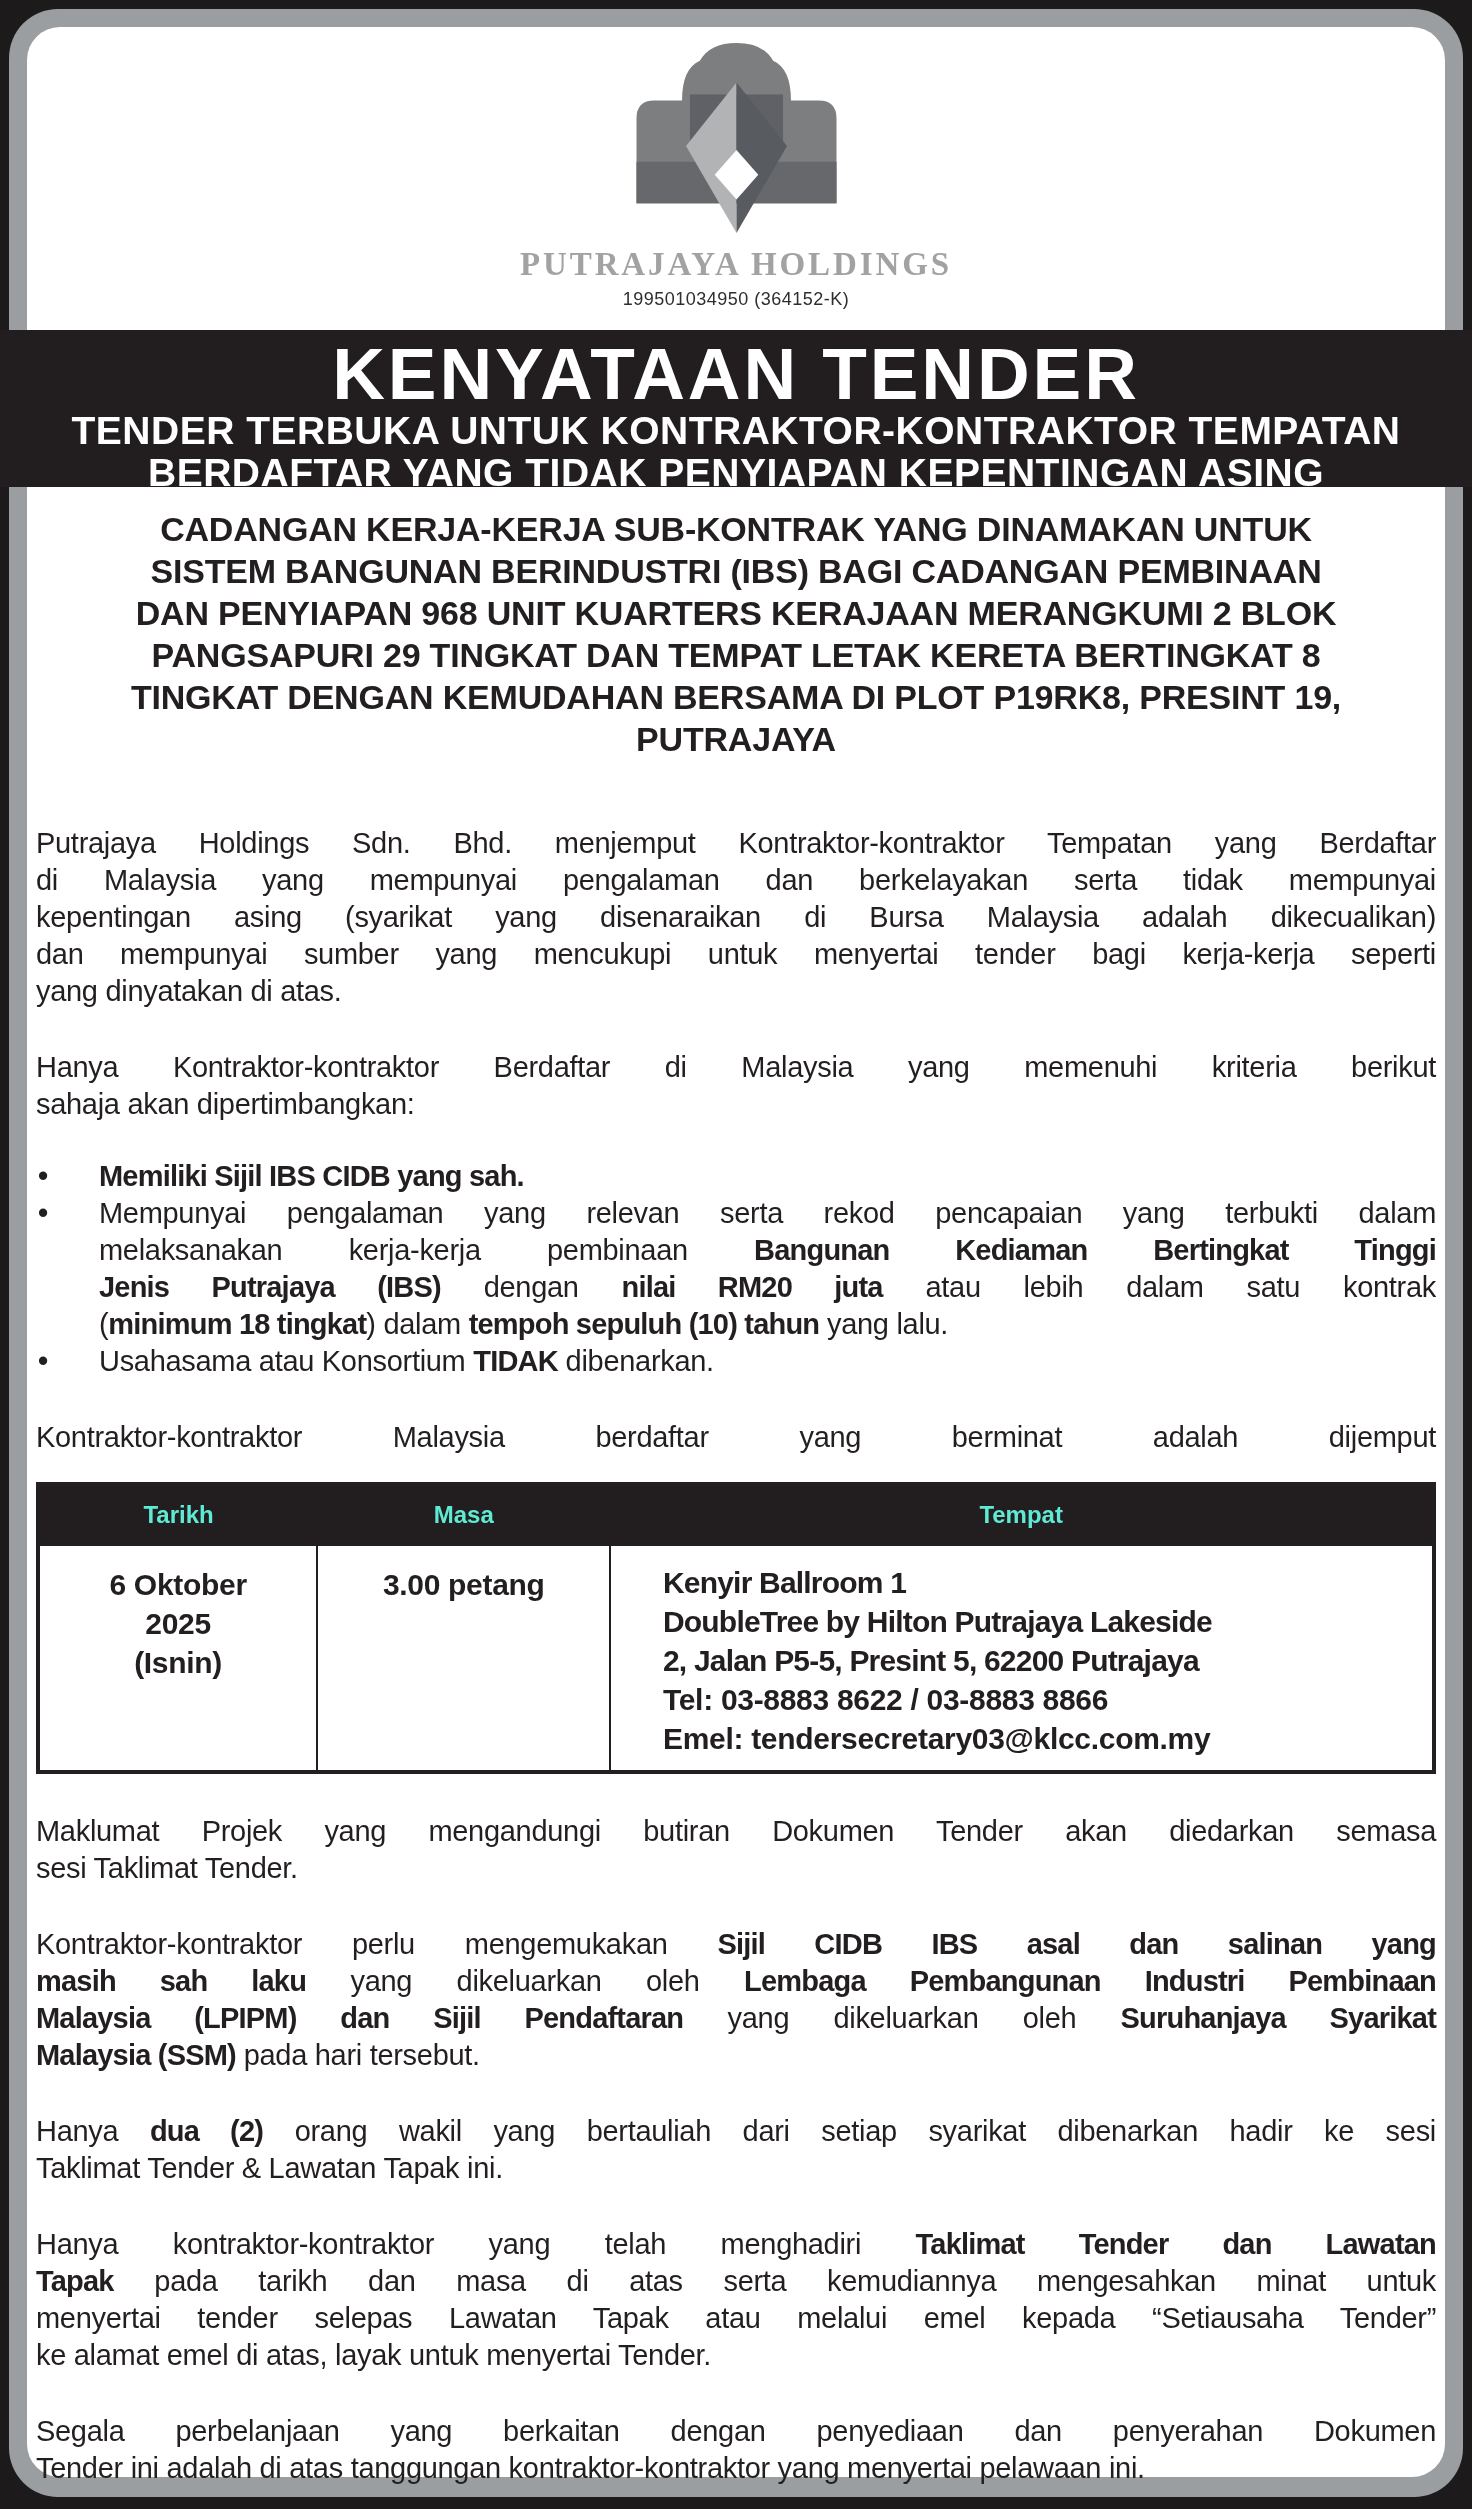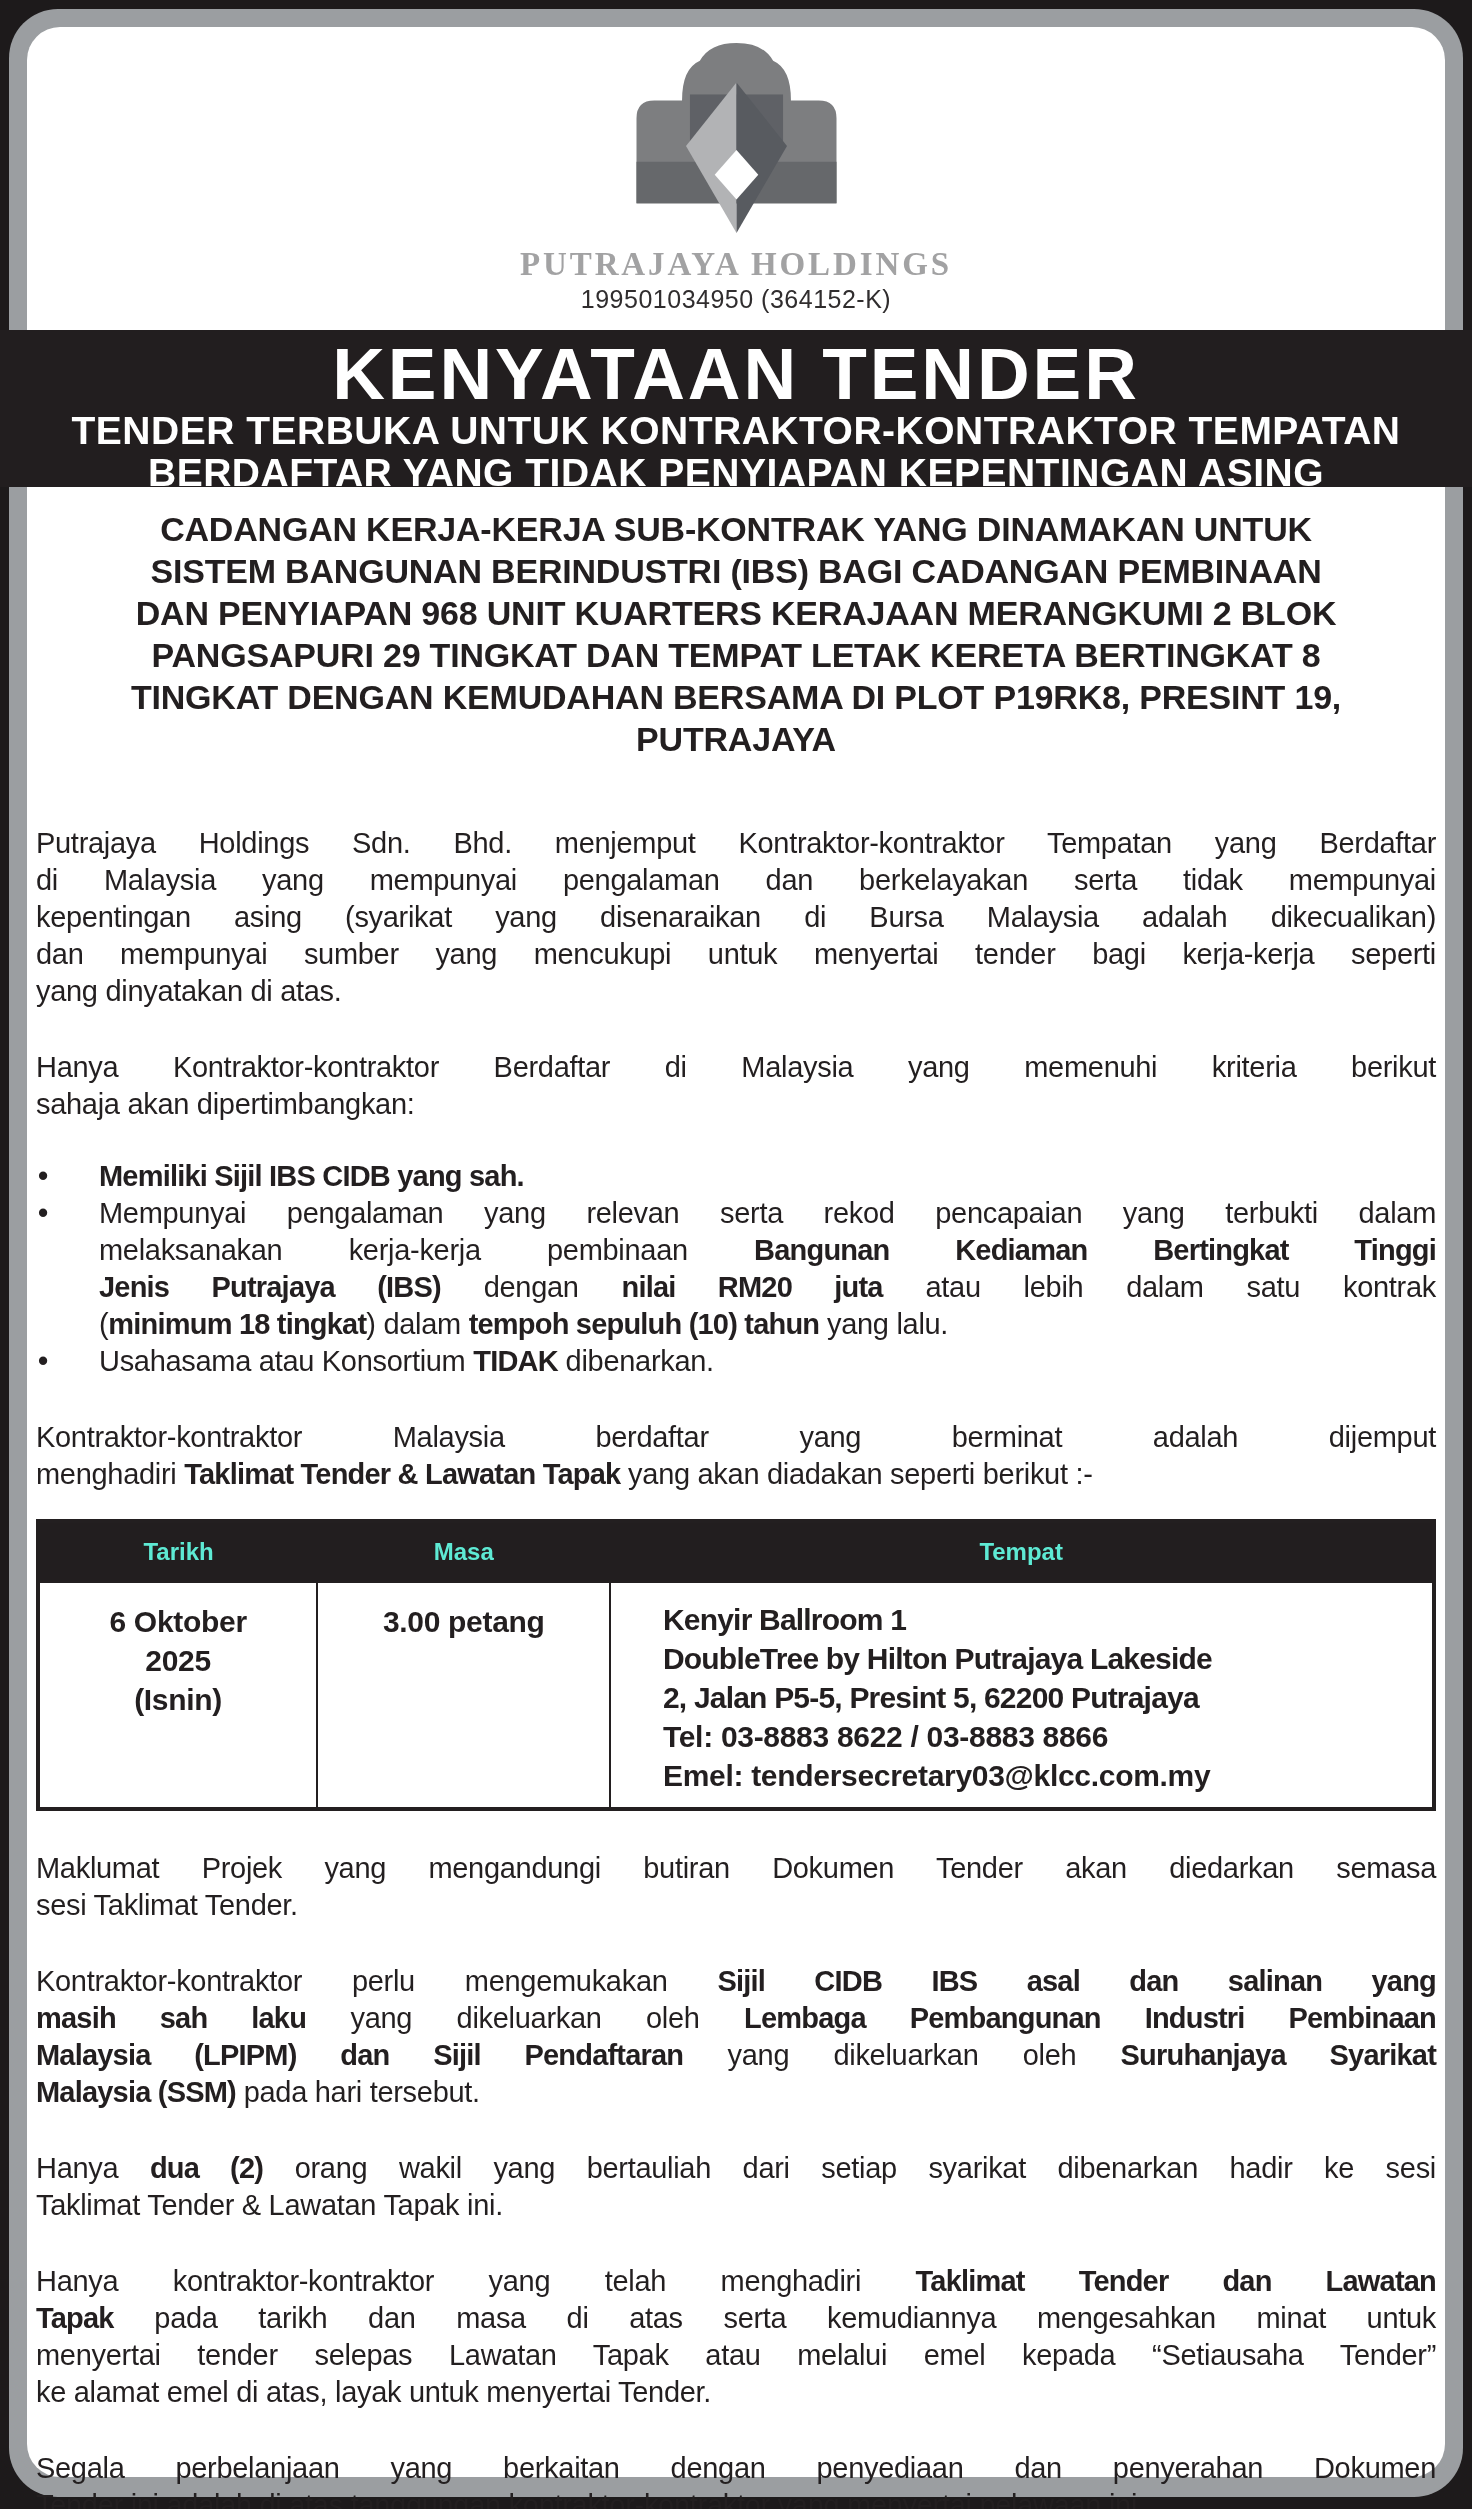--- a/index.html
+++ b/index.html
@@ -26,21 +26,21 @@
     font-size:73px; line-height:73px; font-weight:bold;
     letter-spacing:2.9px; padding-top:6.9px;
   }
   .band-sub { font-size:39px; line-height:42px; font-weight:bold; letter-spacing:0.5px; }
 
   .logo-wrap { position:absolute; top:39px; left:0; right:0; text-align:center; }
   .brand {
     font-family:"Liberation Serif", serif; font-weight:bold;
     font-size:33px; line-height:35px; color:#a2a2a3; letter-spacing:2.9px; margin-top:3.9px;
   }
-  .reg { font-size:25px; line-height:29px; color:#302d2e; letter-spacing:0.5px; margin-top:2.9px; }
+  .reg { font-size:18px; line-height:29px; color:#302d2e; letter-spacing:0.5px; margin-top:2.9px; }
 
   .content {
     position:absolute; left:36px; width:1400px; top:508px;
     font-size:29px; line-height:37px; letter-spacing:-0.3px;
   }
   .b { font-weight:bold; letter-spacing:-0.8px; }
 
   .jline { text-align:justify; text-align-last:justify; }
   .jline.jlast { text-align-last:left; }
   .center .jline, .center .jline.jlast { text-align:center; text-align-last:center; }
@@ -140,21 +140,20 @@
     <div class="bullet">
       <span class="dot">•</span>
       <div>
           <div class="jline jlast"><span>Usahasama atau Konsortium </span><span class="b">TIDAK</span><span> dibenarkan.</span></div>
         </div>
     </div>
   </div>
 
   <div class="para just">
       <div class="jline"><span>Kontraktor-kontraktor Malaysia berdaftar yang berminat adalah dijemput</span></div>
-      <div class="jline jlast"><span>menghadiri </span><span class="b">Taklimat Tender &amp; Lawatan Tapak</span><span> yang akan diadakan seperti berikut :-</span></div>
     </div>
 
   <table class="sched">
     <thead>
       <tr>
         <th>Tarikh</th>
         <th>Masa</th>
         <th>Tempat</th>
       </tr>
     </thead>

